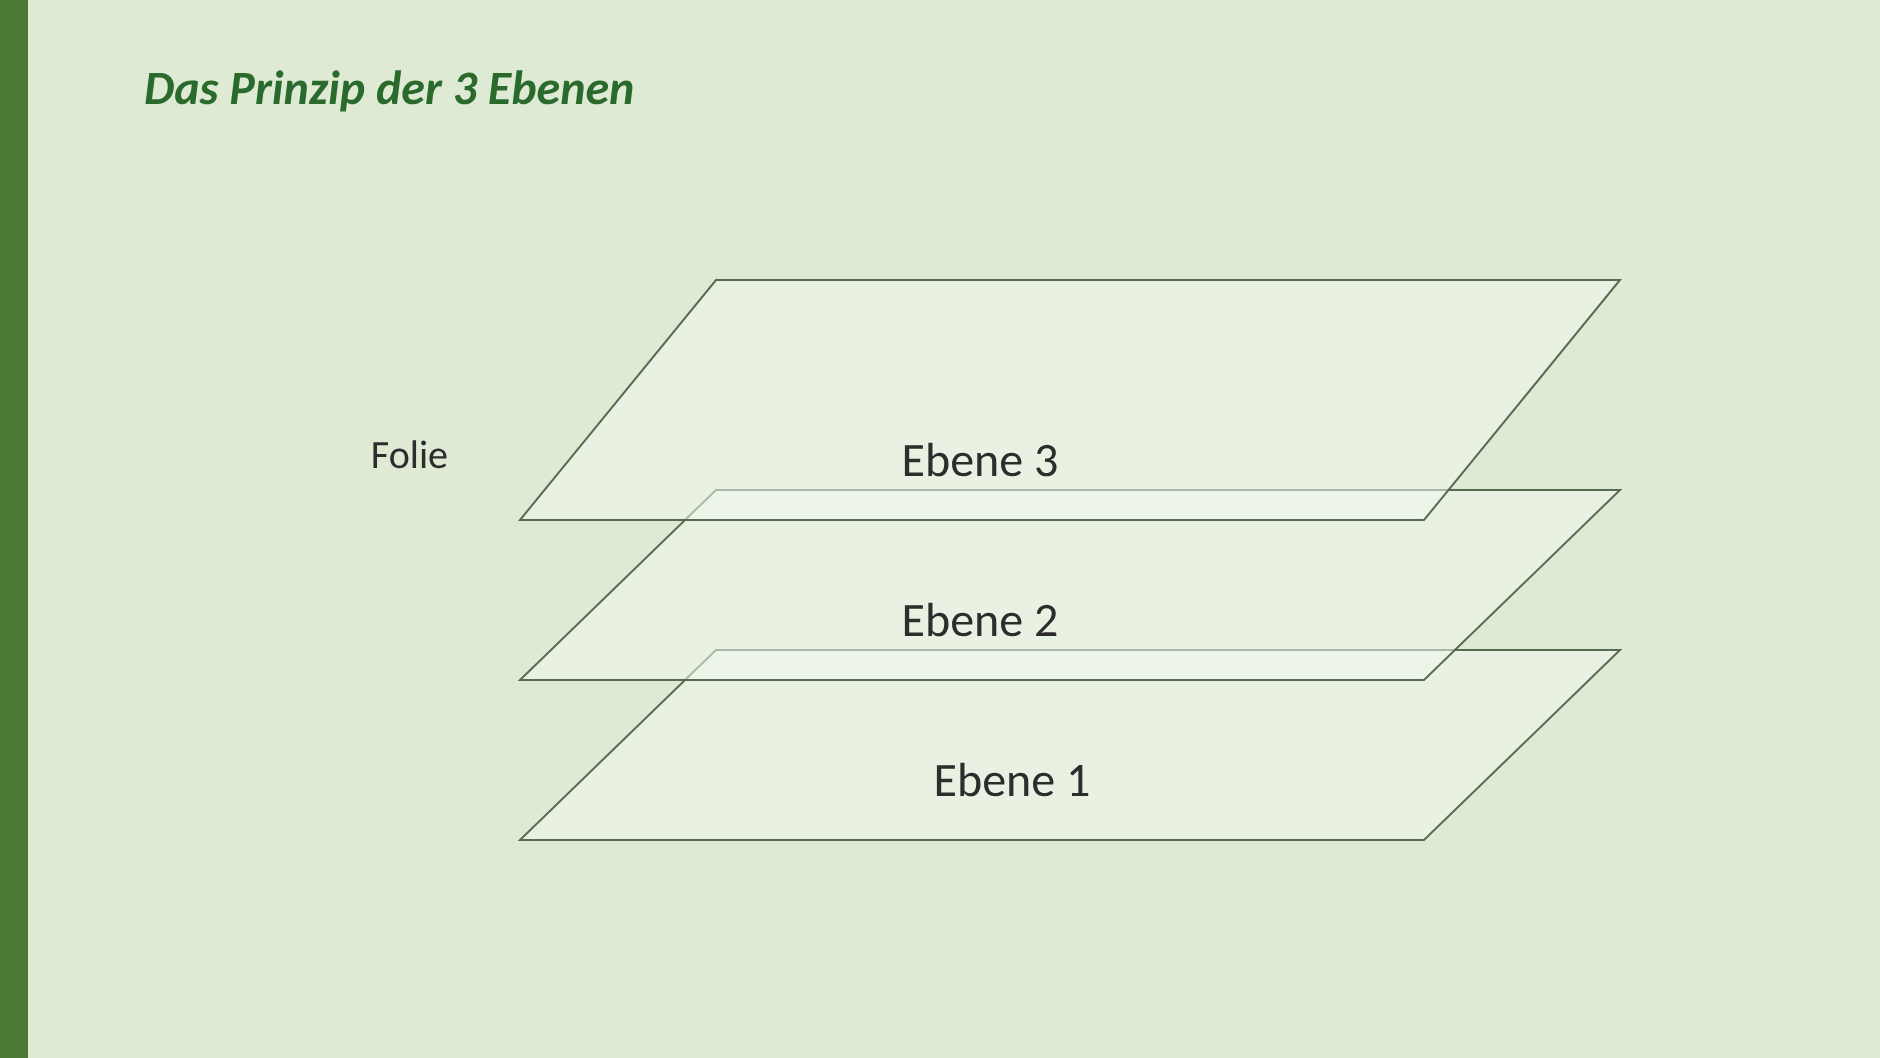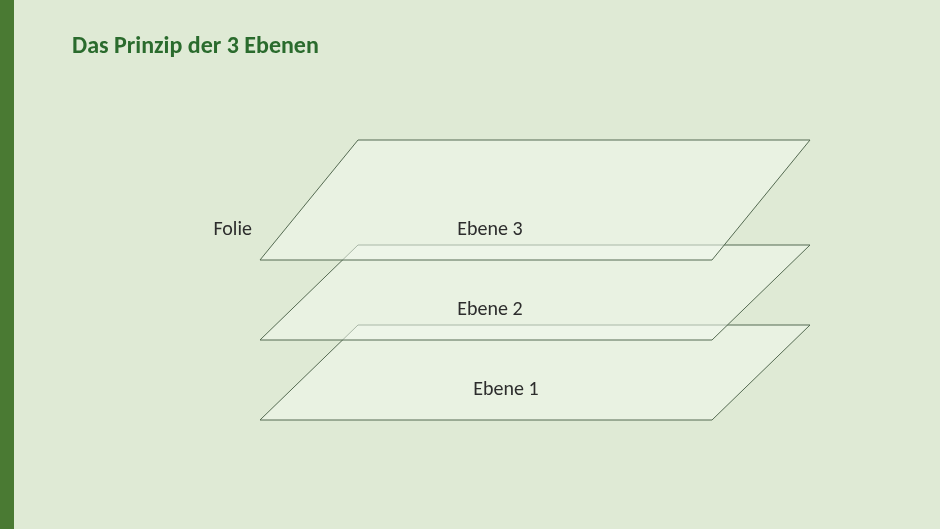--- a/index.html
+++ b/index.html
@@ -25,30 +25,31 @@
     height: 529px;
     background: #4a7a33;
   }
   .title {
     position: absolute;
     left: 72px;
     top: 30px;
     font-size: 24px;
     font-weight: 700;
     color: #2a6b2d;
+    font-style: italic;
   }
   .label {
     position: absolute;
     font-size: 20px;
     color: #2d2d2d;
     text-align: right;
   }
   .plane-label {
     position: absolute;
-    font-size: 20px;
+    font-size: 24px;
     color: #2d2d2d;
     text-align: center;
     width: 200px;
   }
   svg.planes {
     position: absolute;
     left: 0;
     top: 0;
     width: 940px;
     height: 529px;
@@ -69,21 +70,21 @@
 
   <svg class="planes" viewBox="0 0 940 529">
 
     <polygon class="plane" points="260,420 712,420 810,325 358,325"></polygon>
 
     <polygon class="plane" points="260,340 712,340 810,245 358,245"></polygon>
 
     <polygon class="plane" points="260,260 712,260 810,140 358,140"></polygon>
   </svg>
 
-  <div class="label" style="left:112px; top:216px; width:140px;">Folie</div>
+  <div class="label" style="left:84px; top:216px; width:140px;">Folie</div>
 
 
 
   <div class="plane-label" style="left:390px; top:216px;">Ebene 3</div>
 
   <div class="plane-label" style="left:390px; top:296px;">Ebene 2</div>
 
   <div class="plane-label" style="left:406px; top:376px;">Ebene 1</div>
 </div>
 

